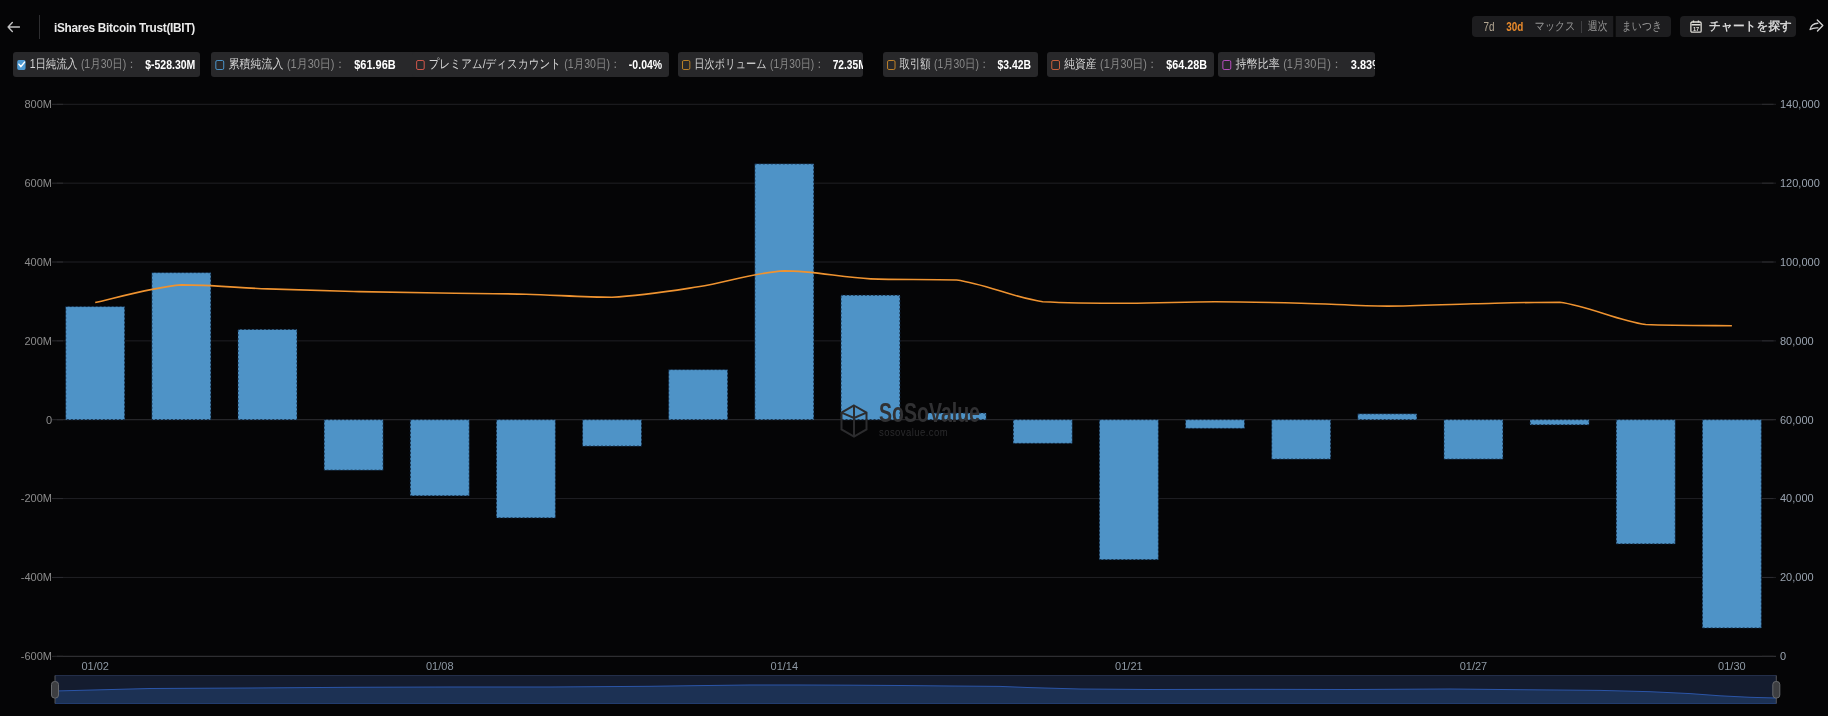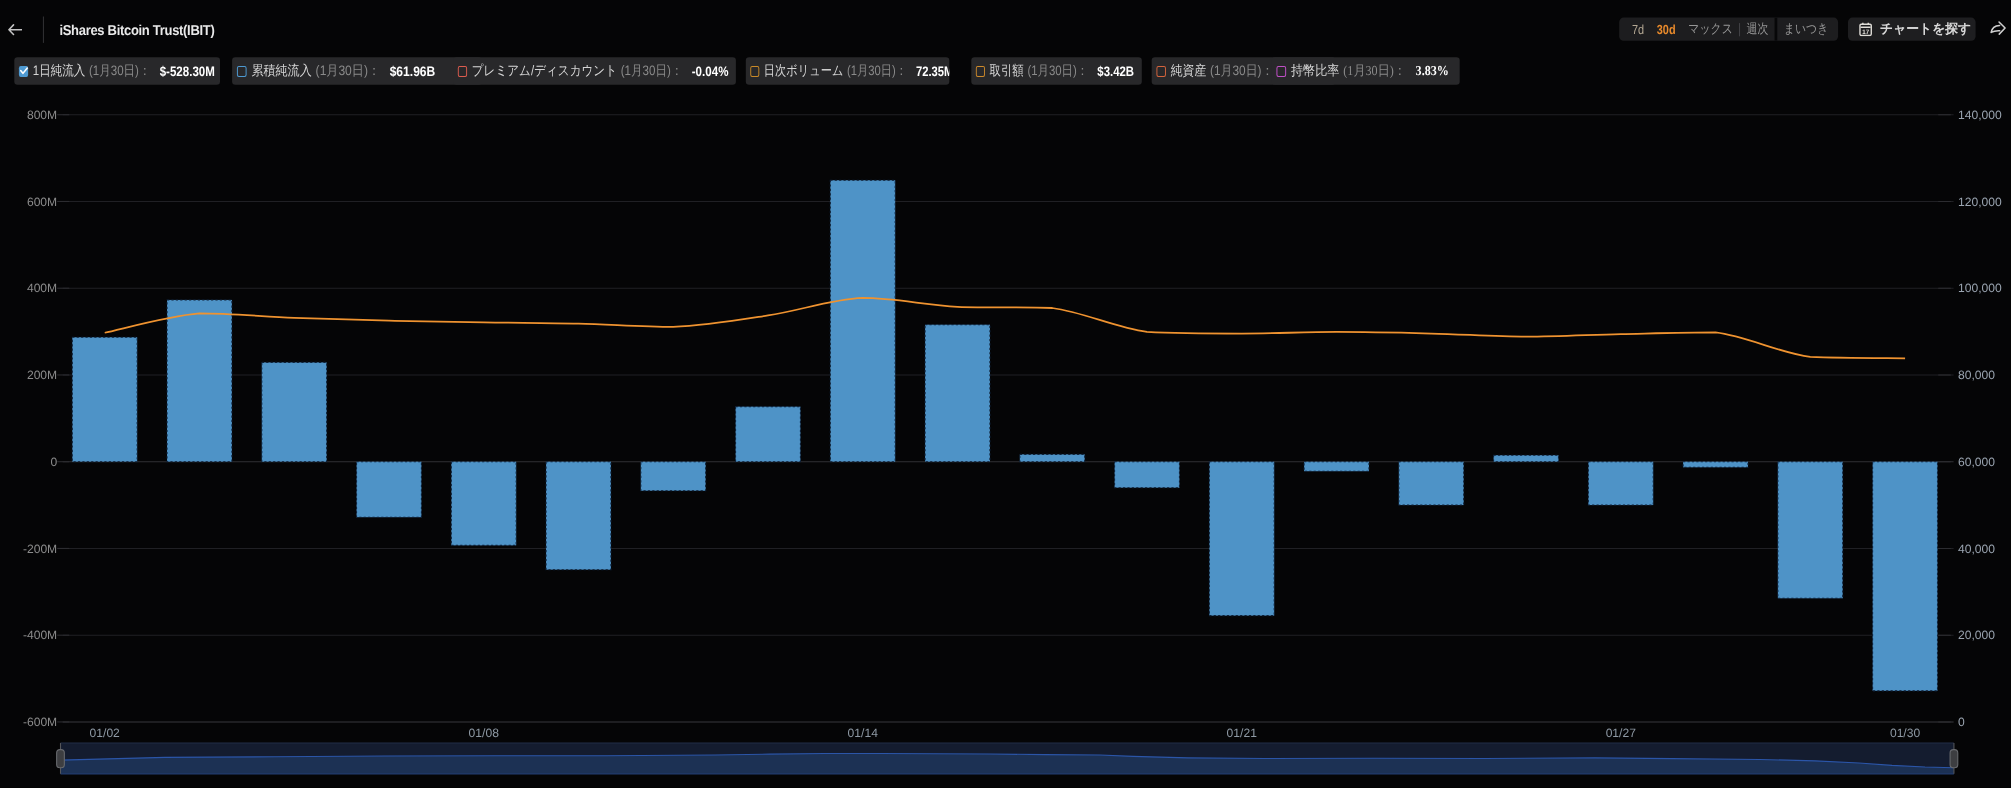--- a/index.html
+++ b/index.html
@@ -148,21 +148,21 @@
         </div>
       </div>
       <div class="pill" style="left: 1047px; width: 167px;">
         <div class="pillin" style="transform: scaleX(0.862752);">
           <span class="cbox unchecked" style="border-color: rgb(212, 100, 61);"></span>
           <span class="lname">純資産</span>
           <span class="ldate">(1月30日)：</span>
           <span class="lval">$64.28B</span>
         </div>
       </div>
-      <div class="pill" style="left: 1156px; width: 171px; font-family: Liberation Serif, serif;">
+      <div class="pill" style="left: 1218px; width: 157px;">
         <div class="pillin" style="transform: scaleX(0.881054);">
           <span class="cbox unchecked" style="border-color: rgb(192, 80, 200);"></span>
           <span class="lname">持幣比率</span>
           <span class="ldate">(1月30日)：</span>
           <span class="lval">3.83%</span>
         </div>
       </div>
     </div>
 
   <svg id="chart" width="1828" height="716">
@@ -237,14 +237,23 @@
       <line x1="55" x2="1776.3" y1="675.5" y2="675.5" stroke="#232e49" stroke-width="1"></line>
       <path d="M55,703.5L55,691L150,688.5L250,688L350,687.3L450,687L550,687L650,686.3L700,685.6L750,685L800,685L850,685.2L900,685.5L950,686L1000,686.4L1030,687.6L1080,689L1150,689.5L1250,689.3L1350,689.5L1450,689L1520,689.7L1600,690.4L1650,691.7L1690,693.6L1720,695.8L1750,697.3L1776,698L1776.3,703.5Z" fill="#1c3154"></path>
       <path d="M55,691L150,688.5L250,688L350,687.3L450,687L550,687L650,686.3L700,685.6L750,685L800,685L850,685.2L900,685.5L950,686L1000,686.4L1030,687.6L1080,689L1150,689.5L1250,689.3L1350,689.5L1450,689L1520,689.7L1600,690.4L1650,691.7L1690,693.6L1720,695.8L1750,697.3L1776,698" fill="none" stroke="#2b55a8" stroke-width="1"></path>
       <line x1="55" x2="1776.3" y1="703.5" y2="703.5" stroke="#223c6e" stroke-width="1"></line>
       <line x1="55" x2="55" y1="675.5" y2="703.5" stroke="#55565a" stroke-width="1"></line>
       <rect x="51.5" y="681.5" width="7" height="16.5" rx="3" fill="#3d3e41" stroke="#67696d" stroke-width="1"></rect>
       <line x1="1776.3" x2="1776.3" y1="675.5" y2="703.5" stroke="#55565a" stroke-width="1"></line>
       <rect x="1772.8" y="681.5" width="7" height="16.5" rx="3" fill="#3d3e41" stroke="#67696d" stroke-width="1"></rect>
     </svg>
 
+  <div id="watermark">
+    <svg id="wm-logo" width="28" height="34" viewBox="0 0 28 34" style="margin-right:11px; margin-top:2px; flex:none;">
+      <path d="M14 1.5 L26.5 8.7 V25.3 L14 32.5 L1.5 25.3 V8.7 Z M14 1.5 V14 L1.5 8.7 M14 14 L26.5 8.7 M14 14 L14 32.5" fill="none" stroke="#2c2c2e" stroke-width="2"></path>
+    </svg>
+    <div>
+      <div id="wm-text1" style="transform: scaleX(0.72369);">SoSoValue</div>
+      <div id="wm-text2" style="transform: scaleX(0.86385);">sosovalue.com</div>
+    </div>
+  </div>
 
 </div>
 
 </body></html>

